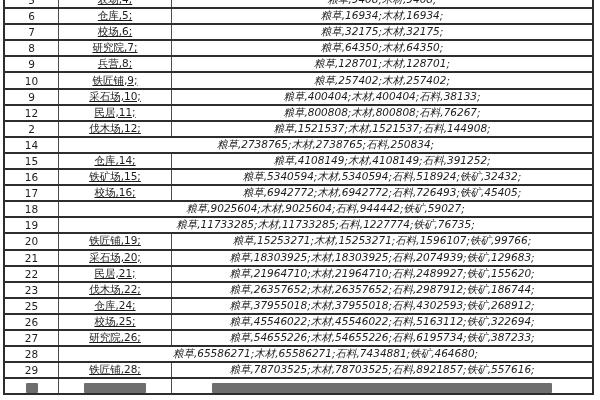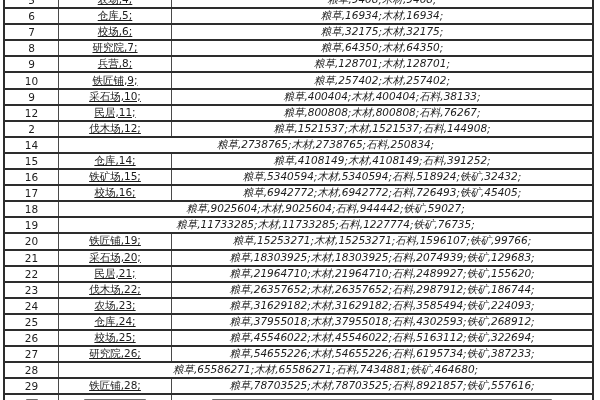--- a/index.html
+++ b/index.html
@@ -149,25 +149,20 @@
         <div class="td td-num">22</div>
         <div class="td td-name">民居,21;</div>
         <div class="td td-cost">粮草,21964710;木材,21964710;石料,2489927;铁矿,155620;</div>
       </div>
       <div class="tr">
         <div class="td td-num">23</div>
         <div class="td td-name">伐木场,22;</div>
         <div class="td td-cost">粮草,26357652;木材,26357652;石料,2987912;铁矿,186744;</div>
       </div>
       <div class="tr">
-        <div class="td td-num">24</div>
-        <div class="td td-name">农场,23;</div>
-        <div class="td td-cost">粮草,31629182;木材,31629182;石料,3585494;铁矿,224093;</div>
-      </div>
-      <div class="tr">
         <div class="td td-num">25</div>
         <div class="td td-name">仓库,24;</div>
         <div class="td td-cost">粮草,37955018;木材,37955018;石料,4302593;铁矿,268912;</div>
       </div>
       <div class="tr">
         <div class="td td-num">26</div>
         <div class="td td-name">校场,25;</div>
         <div class="td td-cost">粮草,45546022;木材,45546022;石料,5163112;铁矿,322694;</div>
       </div>
       <div class="tr">

